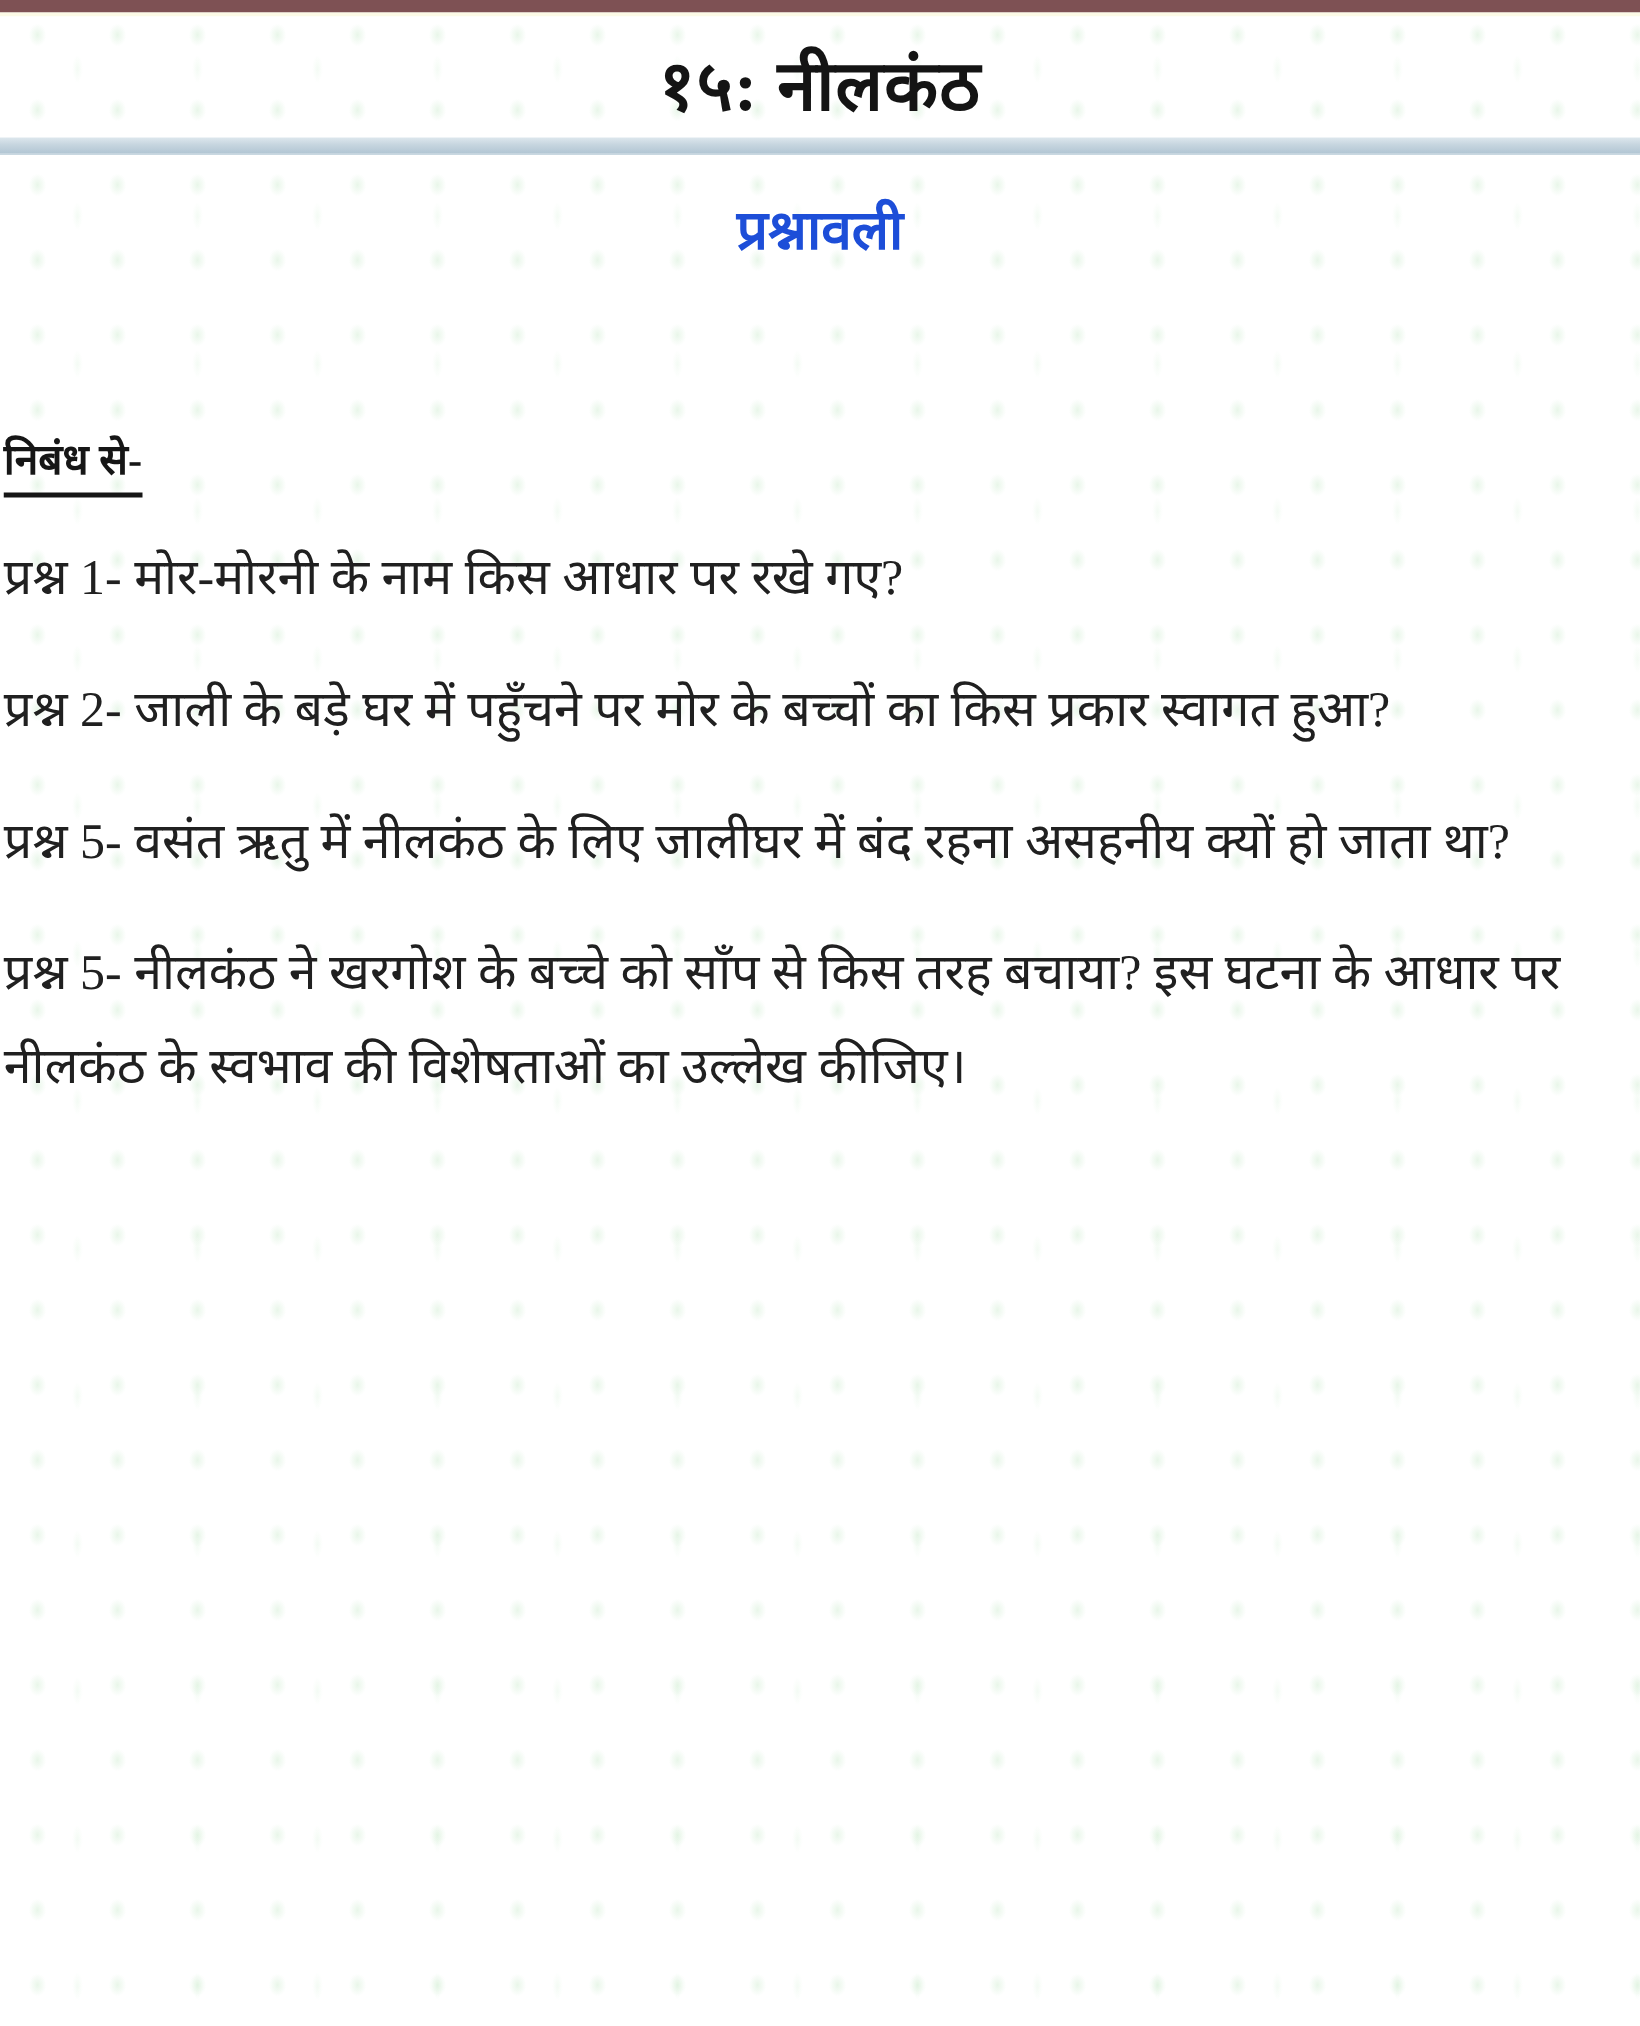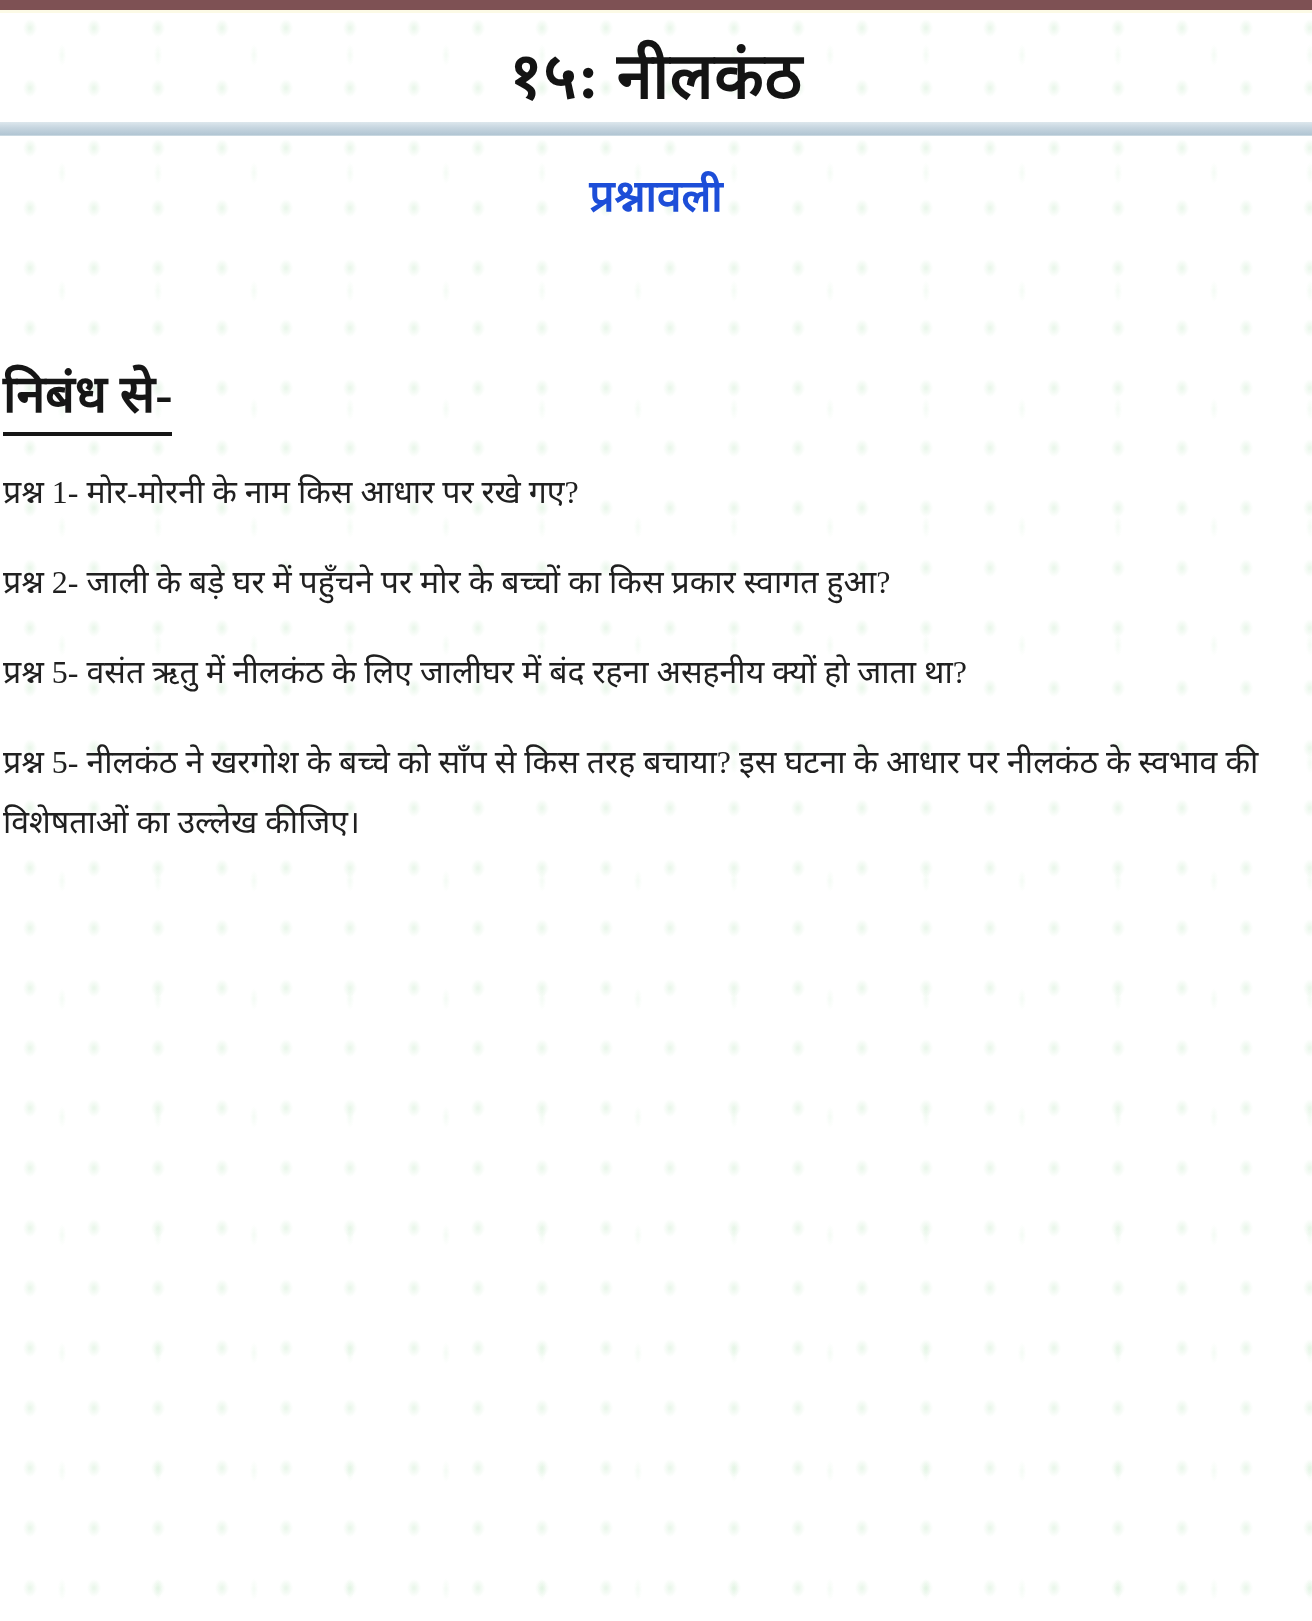--- a/index.html
+++ b/index.html
@@ -25,21 +25,21 @@
     background: #7e5154;
   }
   .cream-line {
     width: 100%;
     height: 3px;
     background: #fcfae6;
   }
   .title {
     margin: 14px 0 0 0;
     text-align: center;
-    font-size: 64px;
+    font-size: 56px;
     line-height: 1.55;
     font-weight: 700;
     color: #141414;
     letter-spacing: 1px;
   }
   .title-rule {
     width: 100%;
     height: 13px;
     margin-top: -4px;
     background: linear-gradient(to bottom, #dde7ed 0%, #c6d5df 45%, #b1c5d3 100%);
@@ -52,33 +52,33 @@
     line-height: 1.4;
     font-weight: 700;
     color: #1d4ed8;
   }
   .content {
     padding: 0 48px 0 3px;
     margin-top: 128px;
   }
   .section-heading {
     margin: 0 0 26px 0;
-    font-size: 52px;
+    font-size: 34px;
     font-weight: 700;
     color: #161616;
     display: block;
   }
   .section-heading span {
     display: inline-block;
     border-bottom: 4px solid #161616;
     padding-bottom: 5px;
   }
   .question {
     margin: 0 0 30px 0;
-    font-size: 32px;
+    font-size: 40px;
     line-height: 1.88;
     font-weight: 400;
     color: #202020;
     text-align: left;
   }
 </style>
 </head>
 <body>
 
 <div class="page">

